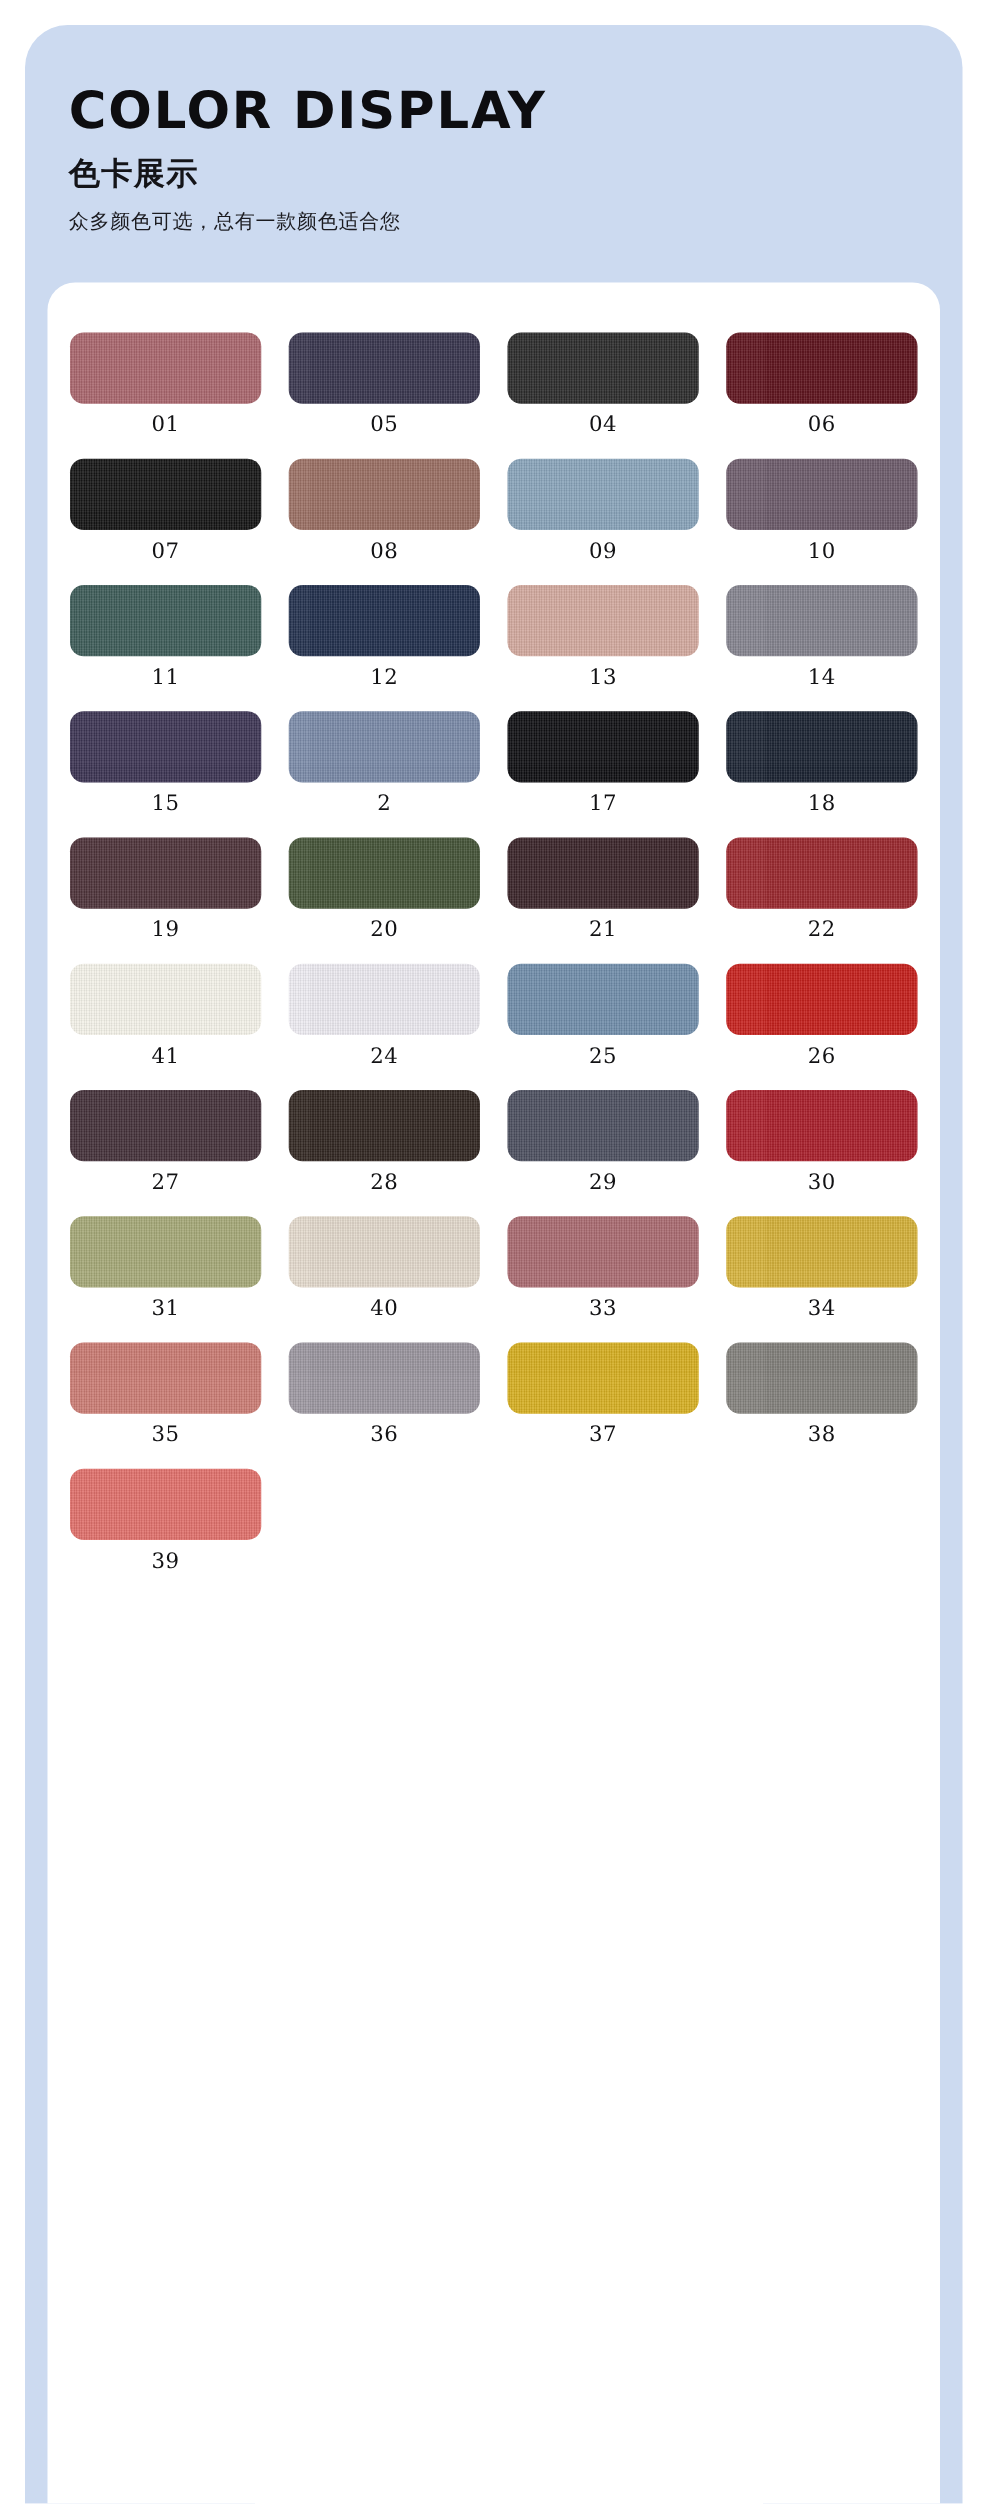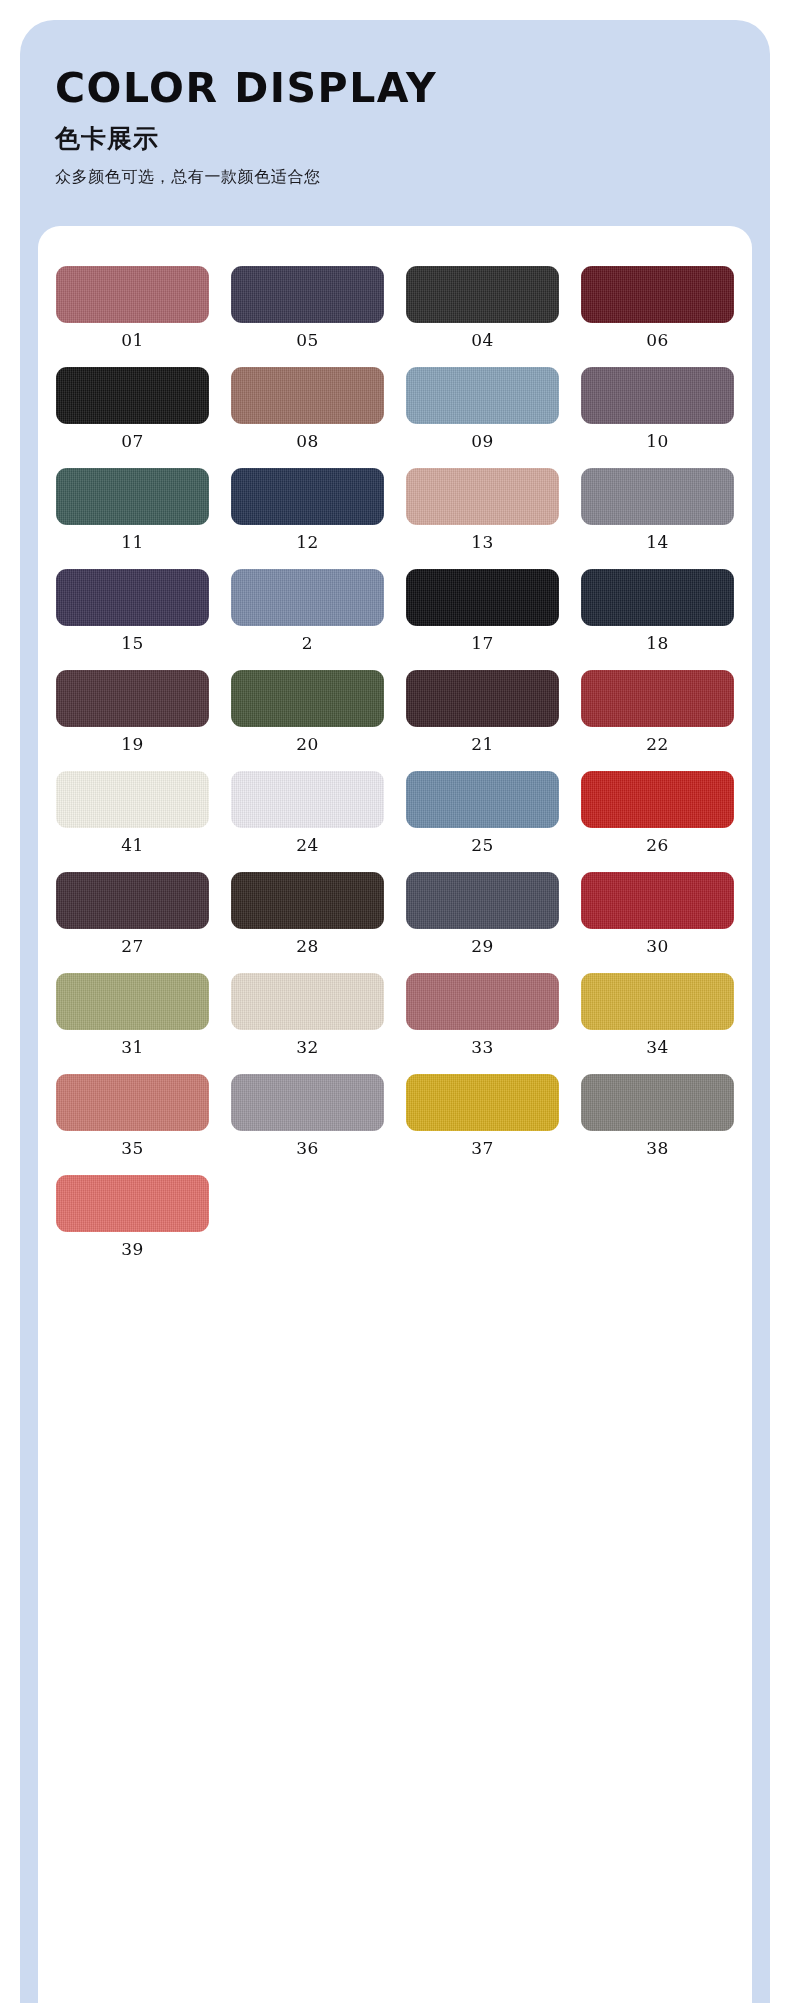--- a/index.html
+++ b/index.html
@@ -263,21 +263,21 @@
         <div class="swatch-cell">
           <div class="swatch-chip" style="background-color: rgb(169, 32, 44);"></div>
           <div class="swatch-label">30</div>
         </div>
         <div class="swatch-cell">
           <div class="swatch-chip" style="background-color: rgb(165, 168, 119);"></div>
           <div class="swatch-label">31</div>
         </div>
         <div class="swatch-cell">
           <div class="swatch-chip" style="background-color: rgb(228, 218, 205);"></div>
-          <div class="swatch-label">32</div>
+          <div class="swatch-label">40</div>
         </div>
         <div class="swatch-cell">
           <div class="swatch-chip" style="background-color: rgb(169, 106, 112);"></div>
           <div class="swatch-label">33</div>
         </div>
         <div class="swatch-cell">
           <div class="swatch-chip" style="background-color: rgb(213, 178, 60);"></div>
           <div class="swatch-label">34</div>
         </div>
         <div class="swatch-cell">

